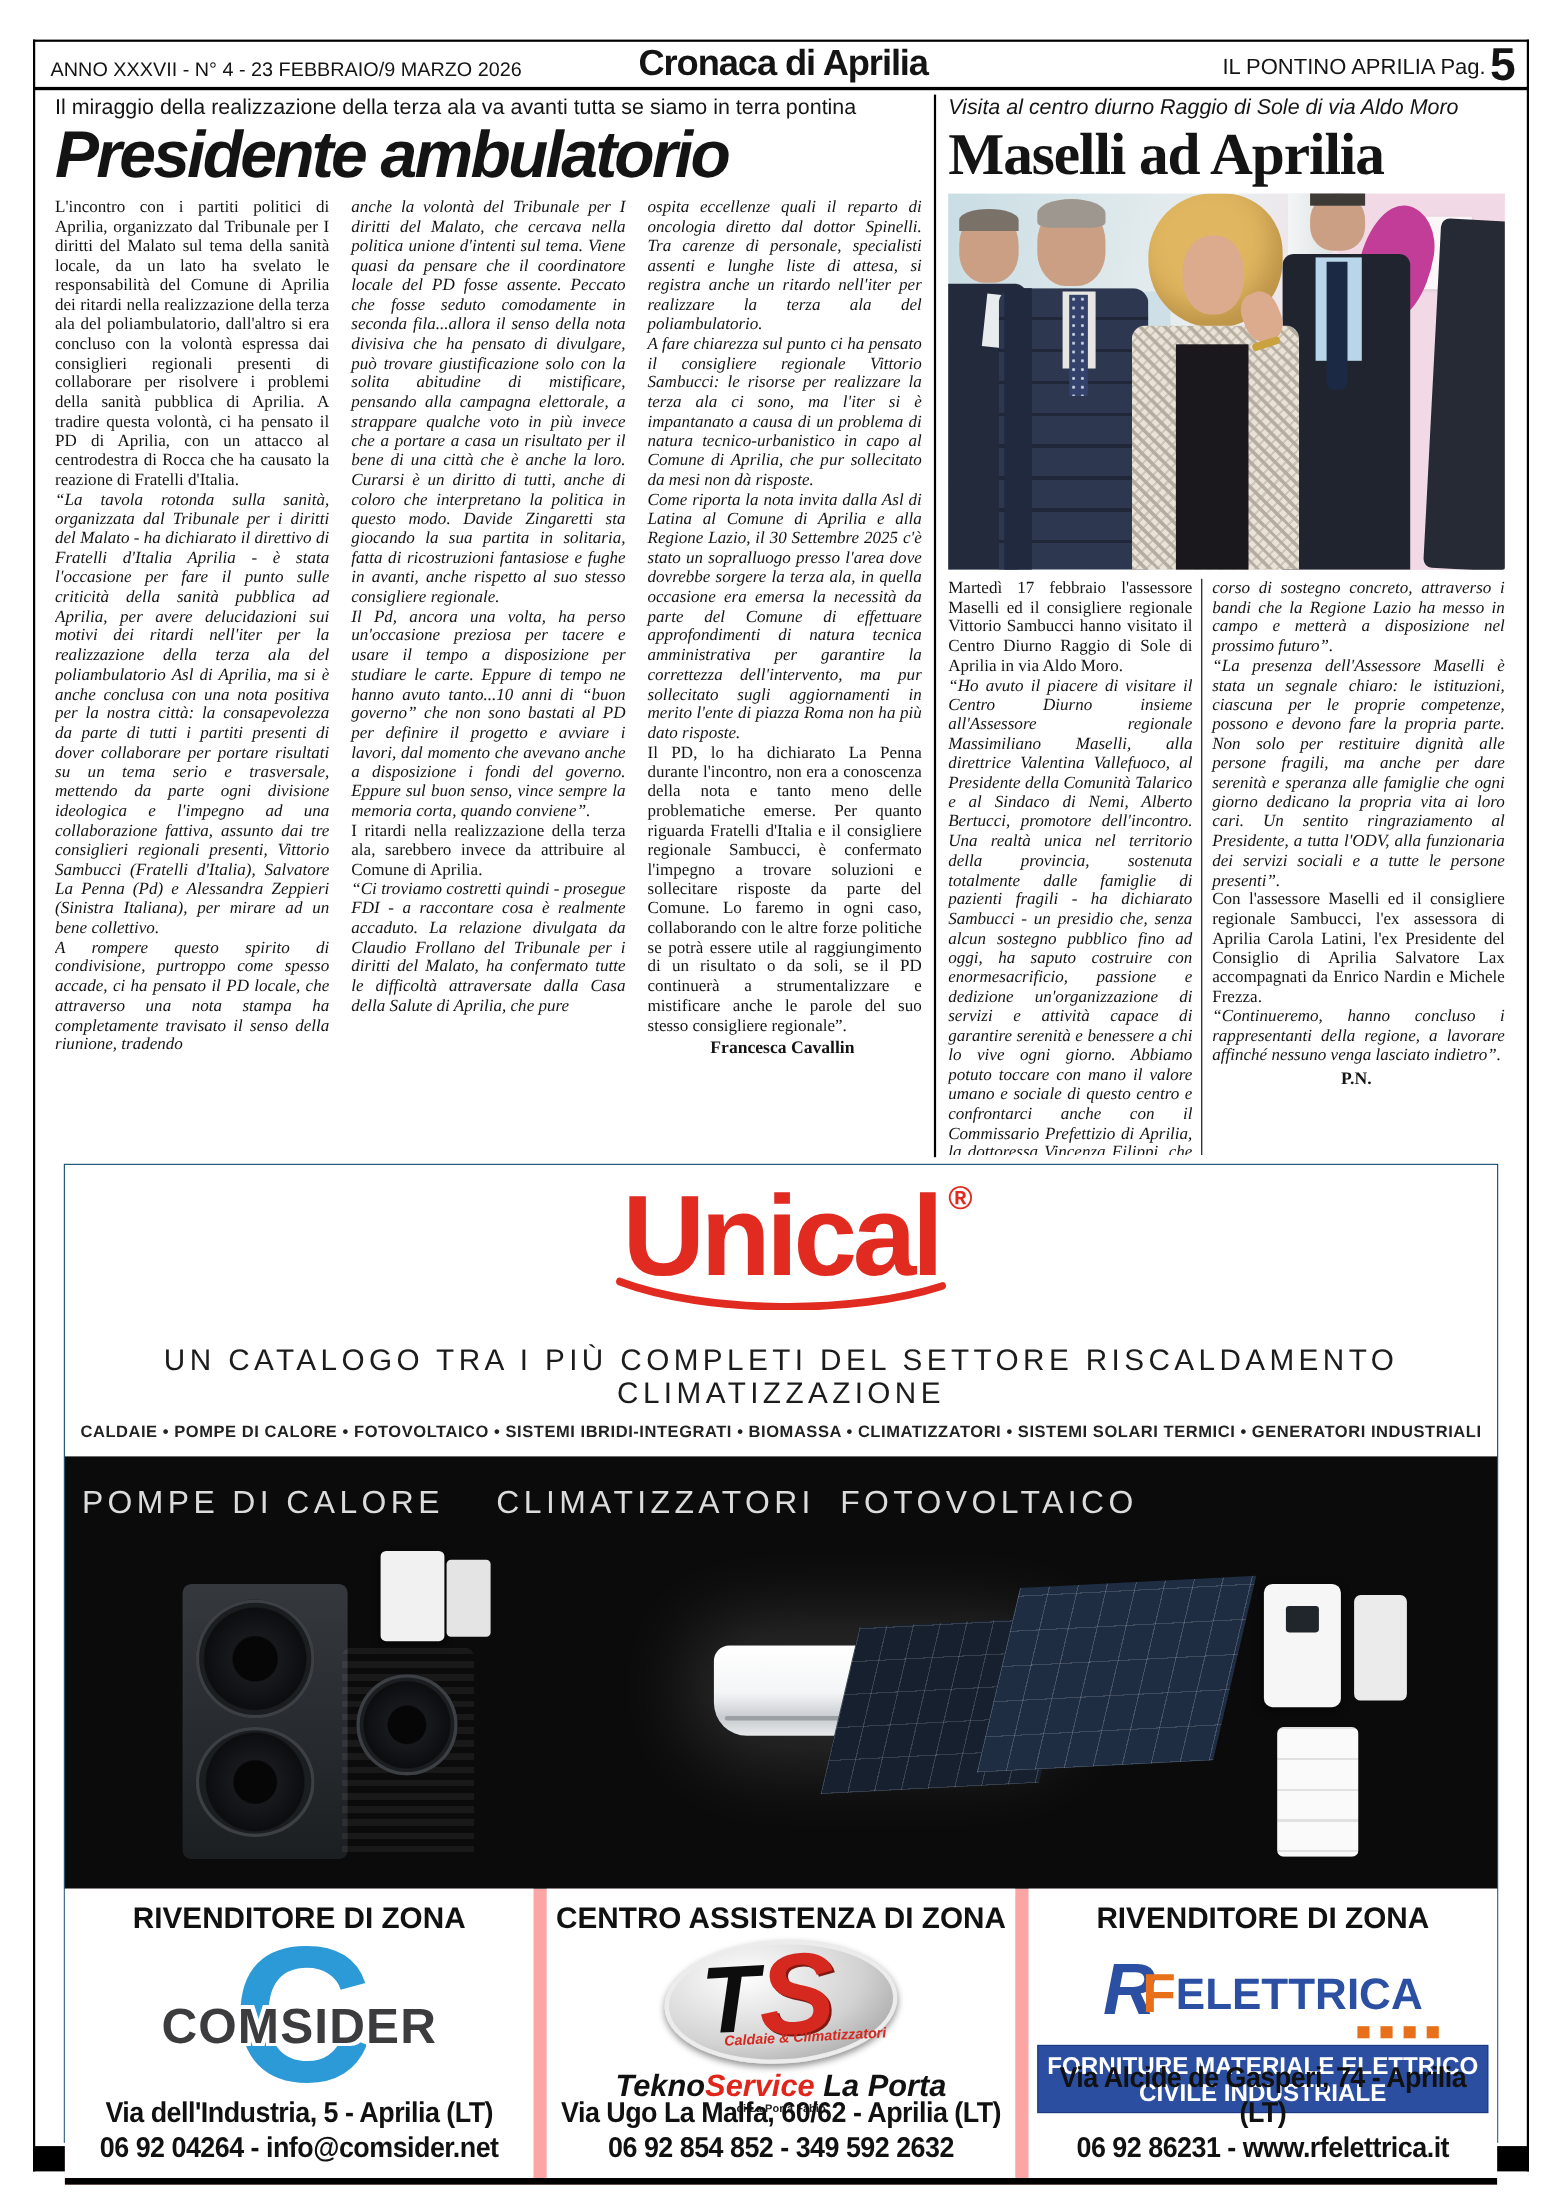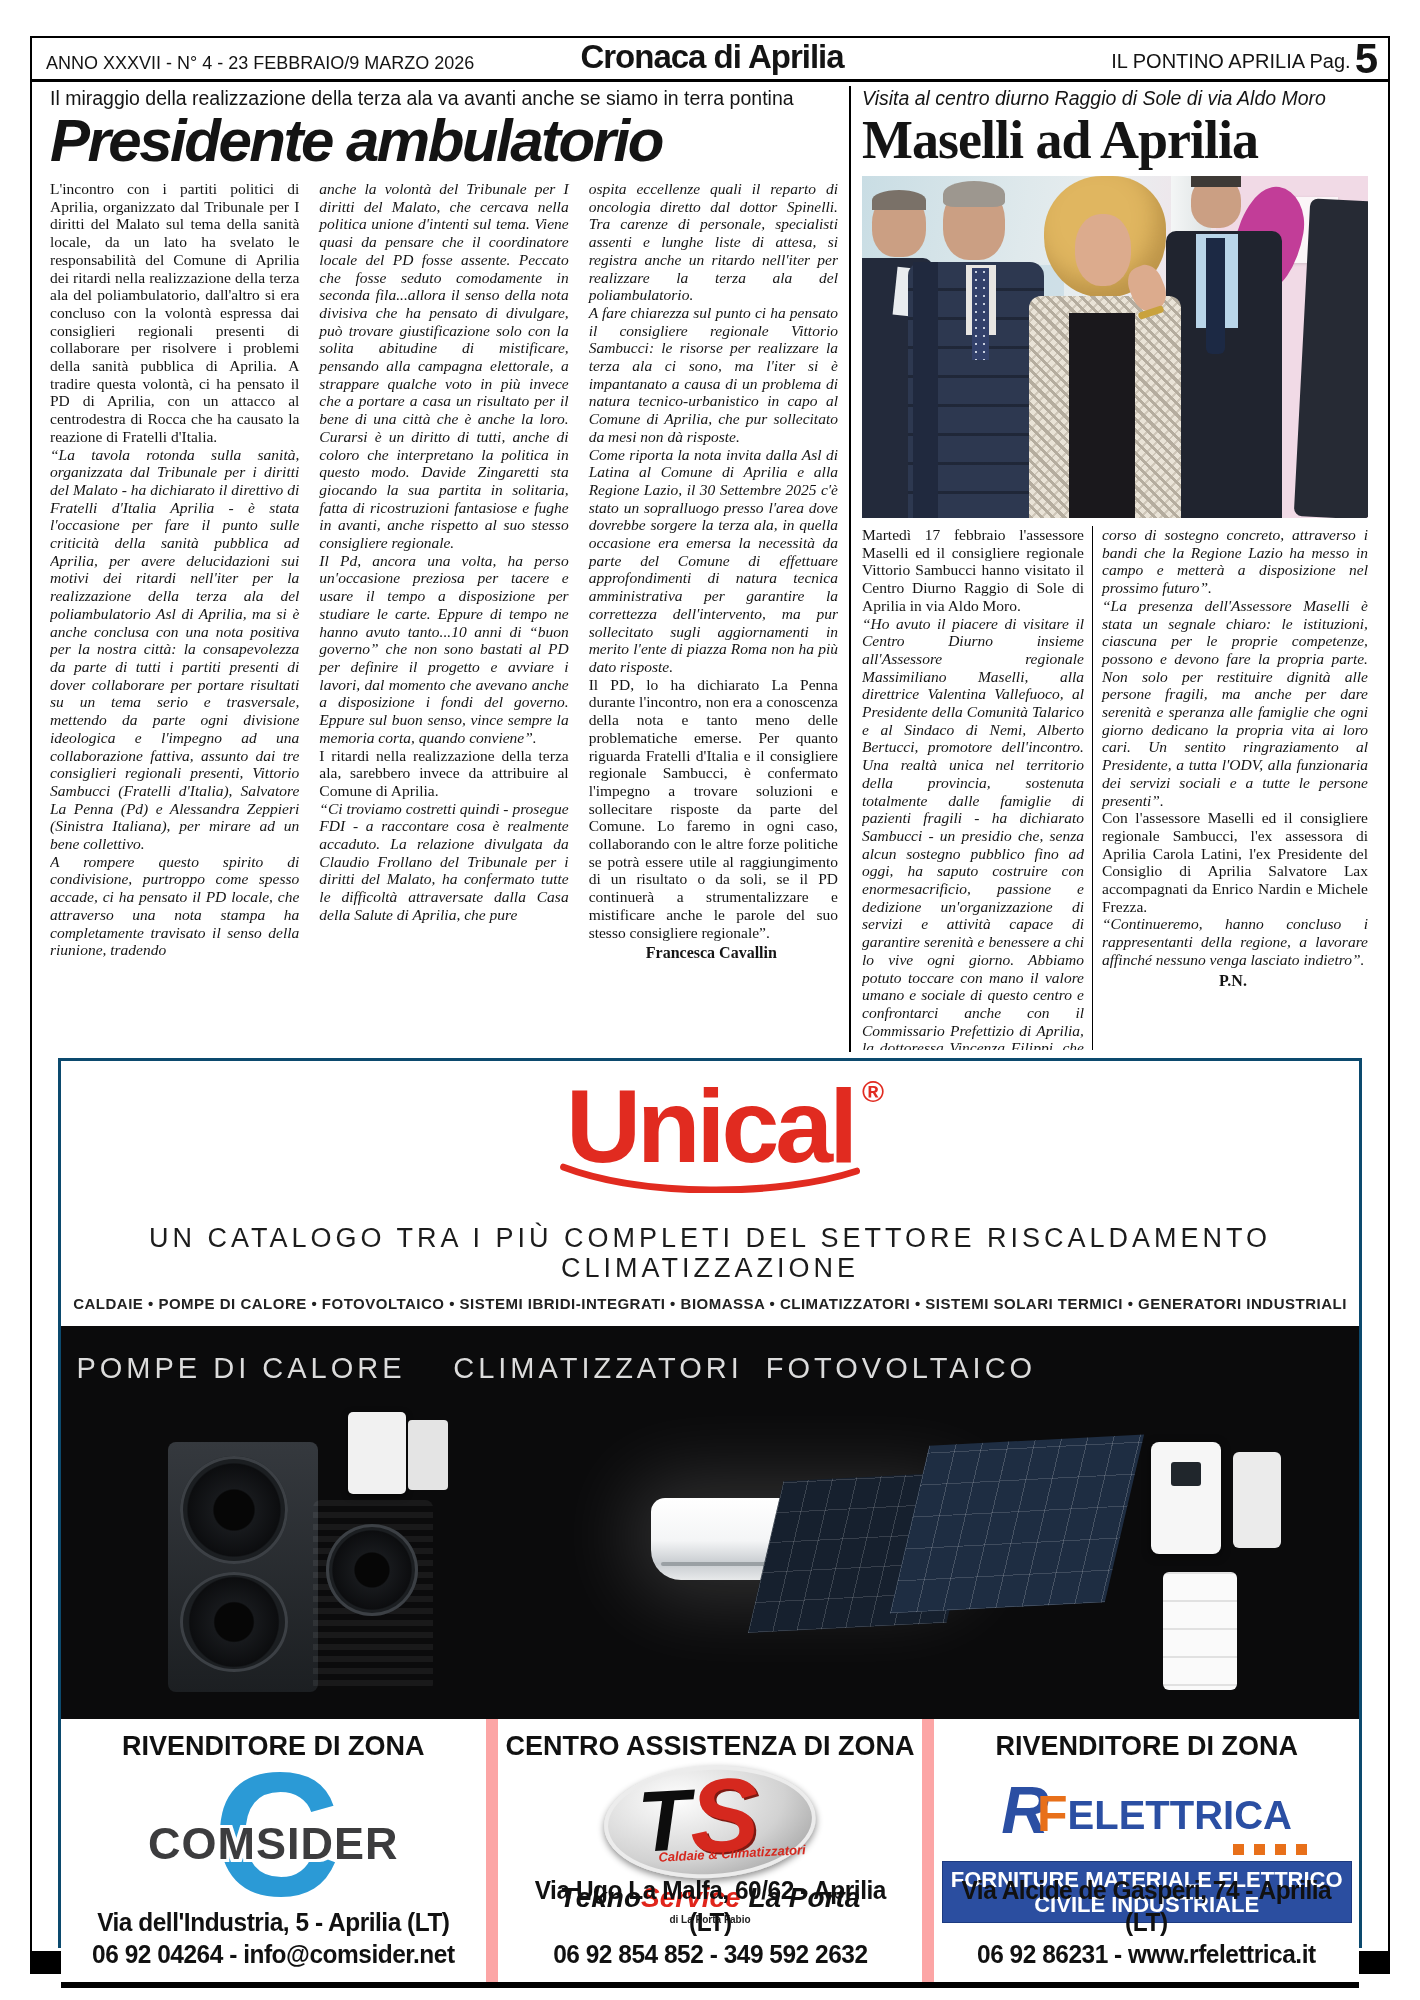--- a/index.html
+++ b/index.html
@@ -84,21 +84,21 @@
   .ph-w-bracelet{left:54.5%;top:39%;width:26px;height:7px;background:#c9a23d;transform:rotate(-18deg);border-radius:3px;}
   .ph-m3-torso{left:60%;top:16%;width:23%;height:84%;background:#20242f;border-radius:10px 10px 0 0;}
   .ph-m3-shirt{left:66%;top:17%;width:42px;height:94px;background:#b9d5e9;}
   .ph-m3-tie{left:68%;top:18%;width:19px;height:116px;background:#1c2944;border-radius:0 0 6px 6px;}
   .ph-m3-head{left:65%;top:0;width:50px;height:52px;}
   .ph-m3-hair{left:65%;top:-1%;width:50px;height:14px;background:#3e3a36;}
   .ph-m4-torso{right:-2%;top:7%;width:15%;height:93%;background:#262a34;border-radius:8px;transform:rotate(3deg);}
 
   
   .ad{position:absolute;left:58px;top:1058px;width:1304px;height:890px;box-sizing:border-box;
-    border:3px solid #0c4a6e;background:#fff;font-family:"Liberation Sans",sans-serif;}
+    border:1px solid #0c4a6e;background:#fff;font-family:"Liberation Sans",sans-serif;}
   .ad-logo{position:relative;text-align:center;height:150px;padding-top:6px;}
   .unical-wrap{display:inline-block;position:relative;}
   .unical-text{font-weight:bold;font-size:104px;line-height:118px;color:#e12b20;letter-spacing:-4px;}
   .unical-reg{position:absolute;right:-30px;top:8px;font-size:30px;color:#e12b20;font-weight:bold;}
   .unical-swoosh{position:absolute;left:-8px;right:-8px;bottom:-8px;height:30px;}
   .ad-headline{text-align:center;font-size:27px;letter-spacing:4px;color:#1c1c1c;line-height:30px;margin-top:6px;}
   .ad-subline{text-align:center;font-weight:bold;font-size:15px;letter-spacing:.5px;color:#222;margin-top:12px;}
 
   .ad-band{position:relative;margin-top:14px;height:393px;background:#0b0b0c;overflow:hidden;}
   .band-label{position:absolute;top:26px;transform:translateX(-50%);white-space:nowrap;
@@ -182,21 +182,21 @@
   <div class="masthead">
     <div class="mast-left">ANNO XXXVII - N° 4 - 23 FEBBRAIO/9 MARZO 2026</div>
     <div class="mast-center">Cronaca di Aprilia</div>
     <div class="mast-right">
       <span class="pag">IL PONTINO APRILIA Pag.</span>
       <span class="pagnum">5</span>
     </div>
   </div>
 
   <section class="article-left">
-    <div class="kicker">Il miraggio della realizzazione della terza ala va avanti anche se siamo in terra pontina</div>
+    <div class="kicker">Il miraggio della realizzazione della terza ala va avanti tutta se siamo in terra pontina</div>
     <h1 class="headline-left" style="margin:0;">Presidente ambulatorio</h1>
     <div class="cols">
       <div class="col">
         <div>
             <p class="para rom">L'incontro con i partiti politici di Aprilia, organizzato dal Tribunale per I diritti del Malato sul tema della sanità locale, da un lato ha svelato le responsabilità del Comune di Aprilia dei ritardi nella realizzazione della terza ala del poliambulatorio, dall'altro si era concluso con la volontà espressa dai consiglieri regionali presenti di collaborare per risolvere i problemi della sanità pubblica di Aprilia. A tradire questa volontà, ci ha pensato il PD di Aprilia, con un attacco al centrodestra di Rocca che ha causato la reazione di Fratelli d'Italia.</p>
             <p class="para ital">“La tavola rotonda sulla sanità, organizzata dal Tribunale per i diritti del Malato - ha dichiarato il direttivo di Fratelli d'Italia Aprilia - è stata l'occasione per fare il punto sulle criticità della sanità pubblica ad Aprilia, per avere delucidazioni sui motivi dei ritardi nell'iter per la realizzazione della terza ala del poliambulatorio Asl di Aprilia, ma si è anche conclusa con una nota positiva per la nostra città: la consapevolezza da parte di tutti i partiti presenti di dover collaborare per portare risultati su un tema serio e trasversale, mettendo da parte ogni divisione ideologica e l'impegno ad una collaborazione fattiva, assunto dai tre consiglieri regionali presenti, Vittorio Sambucci (Fratelli d'Italia), Salvatore La Penna (Pd) e Alessandra Zeppieri (Sinistra Italiana), per mirare ad un bene collettivo.</p>
             <p class="para ital">A rompere questo spirito di condivisione, purtroppo come spesso accade, ci ha pensato il PD locale, che attraverso una nota stampa ha completamente travisato il senso della riunione, tradendo</p>
           </div>
       </div>
       <div class="col">

